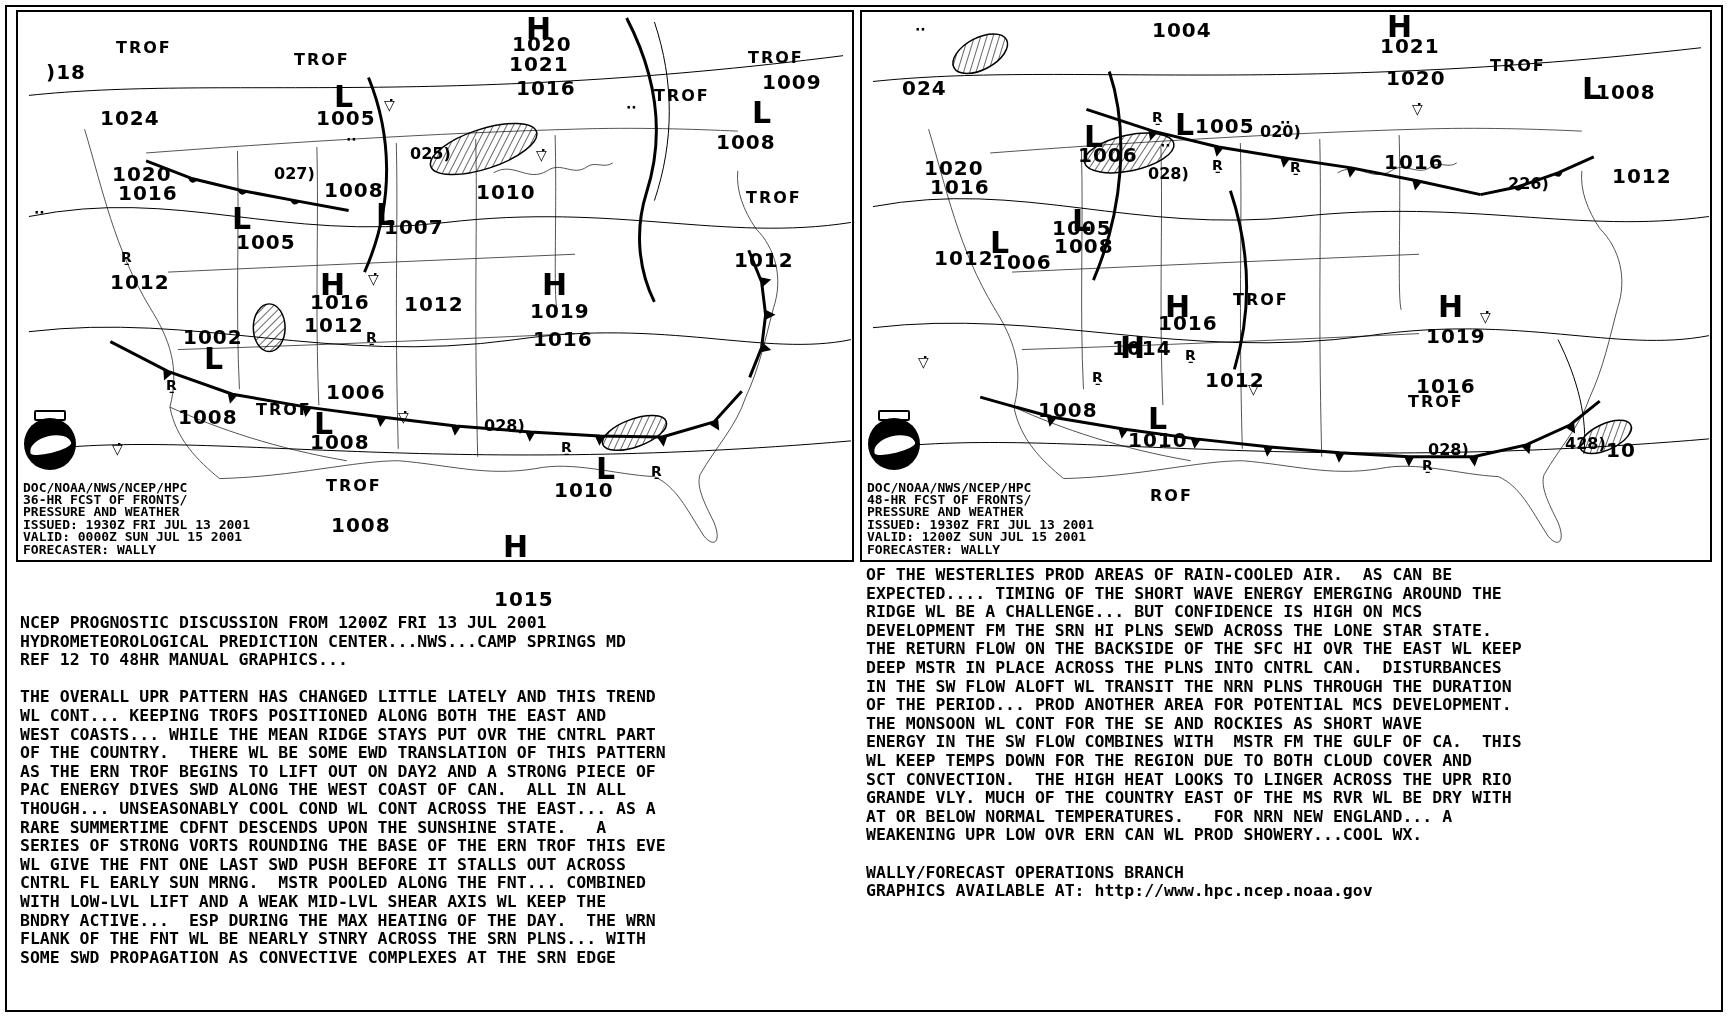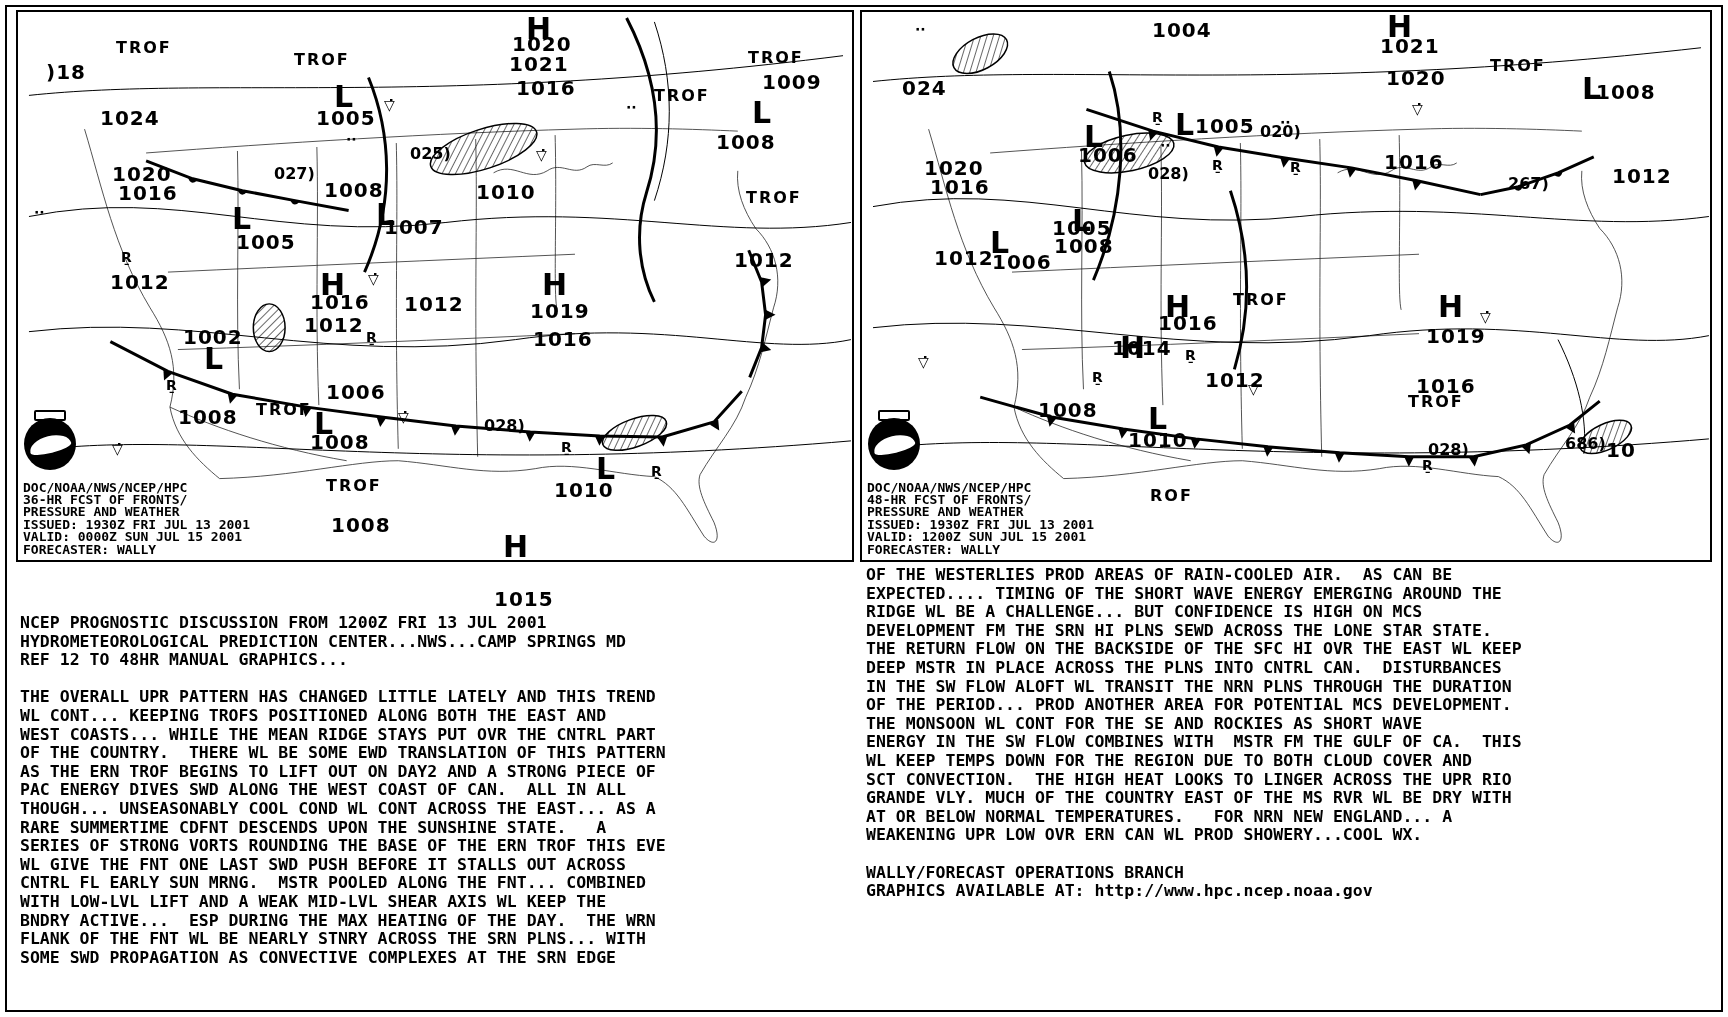--- a/index.html
+++ b/index.html
@@ -237,42 +237,42 @@
         <div class="map-label lbl-pres" style="left: 750px; top: 154px;">1012</div>
         <div class="map-label lbl-pres" style="left: 62px; top: 146px;">1020</div>
         <div class="map-label lbl-pres" style="left: 68px; top: 165px;">1016</div>
         <div class="map-label lbl-hl" style="left: 222px; top: 110px;">L</div>
         <div class="map-label lbl-pres" style="left: 216px; top: 133px;">1006</div>
         <div class="map-label lbl-hl" style="left: 313px; top: 98px;">L</div>
         <div class="map-label lbl-pres" style="left: 333px; top: 104px;">1005</div>
         <div class="map-label lbl-tend" style="left: 398px; top: 112px;">020)</div>
         <div class="map-label lbl-tend" style="left: 286px; top: 154px;">028)</div>
         <div class="map-label lbl-pres" style="left: 522px; top: 140px;">1016</div>
-        <div class="map-label lbl-tend" style="left: 646px; top: 164px;">267)</div>
+        <div class="map-label lbl-tend" style="left: 646px; top: 164px;">226)</div>
         <div class="map-label lbl-hl" style="left: 210px; top: 194px;">L</div>
         <div class="map-label lbl-pres" style="left: 190px; top: 206px;">1005</div>
         <div class="map-label lbl-pres" style="left: 192px; top: 224px;">1008</div>
         <div class="map-label lbl-pres" style="left: 72px; top: 236px;">1012</div>
         <div class="map-label lbl-hl" style="left: 128px; top: 216px;">L</div>
         <div class="map-label lbl-pres" style="left: 130px; top: 240px;">1006</div>
         <div class="map-label lbl-hl" style="left: 303px; top: 280px;">H</div>
         <div class="map-label lbl-pres" style="left: 296px; top: 301px;">1016</div>
         <div class="map-label lbl-hl" style="left: 258px; top: 321px;">H</div>
         <div class="map-label lbl-pres" style="left: 250px; top: 326px;">1014</div>
         <div class="map-label lbl-pres" style="left: 343px; top: 358px;">1012</div>
         <div class="map-label lbl-trof" style="left: 371px; top: 280px;">TROF</div>
         <div class="map-label lbl-hl" style="left: 286px; top: 392px;">L</div>
         <div class="map-label lbl-pres" style="left: 266px; top: 418px;">1010</div>
         <div class="map-label lbl-pres" style="left: 176px; top: 388px;">1008</div>
         <div class="map-label lbl-hl" style="left: 576px; top: 280px;">H</div>
         <div class="map-label lbl-pres" style="left: 564px; top: 314px;">1019</div>
         <div class="map-label lbl-pres" style="left: 554px; top: 364px;">1016</div>
         <div class="map-label lbl-trof" style="left: 546px; top: 382px;">TROF</div>
         <div class="map-label lbl-tend" style="left: 566px; top: 430px;">028)</div>
-        <div class="map-label lbl-tend" style="left: 703px; top: 424px;">686)</div>
+        <div class="map-label lbl-tend" style="left: 703px; top: 424px;">428)</div>
         <div class="map-label lbl-pres" style="left: 744px; top: 428px;">10</div>
         <div class="map-label lbl-trof" style="left: 288px; top: 476px;">ROF</div>
         <div class="map-sym" style="left: 53px; top: 10px;">∙∙</div>
         <div class="map-sym" style="left: 298px; top: 126px;">∙∙</div>
         <div class="map-sym" style="left: 418px; top: 103px;">∙∙</div>
         <div class="map-sym" style="left: 290px; top: 98px;">Ṟ</div>
         <div class="map-sym" style="left: 350px; top: 146px;">Ṟ</div>
         <div class="map-sym" style="left: 428px; top: 148px;">Ṟ</div>
         <div class="map-sym" style="left: 323px; top: 336px;">Ṟ</div>
         <div class="map-sym" style="left: 230px; top: 358px;">Ṟ</div>

